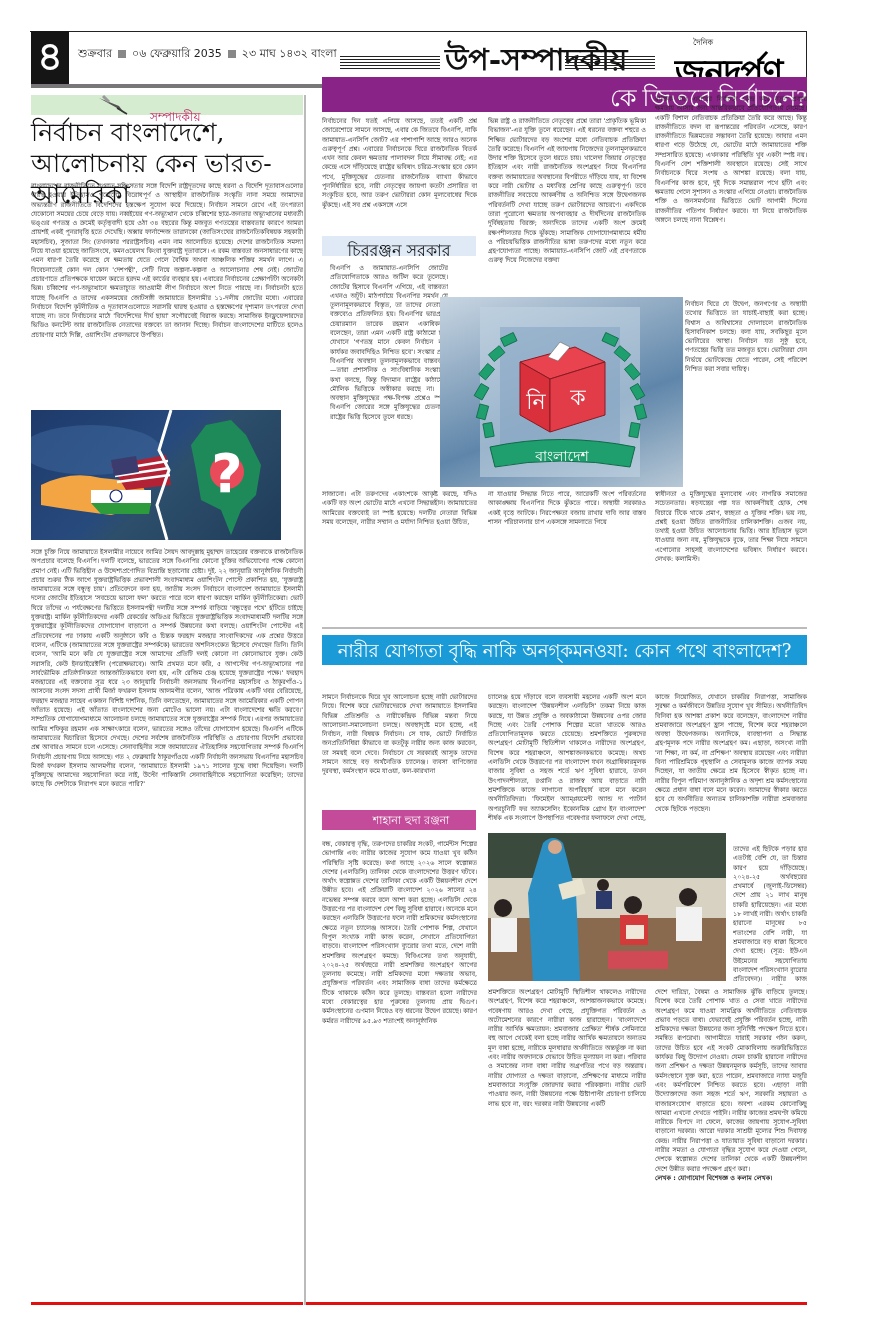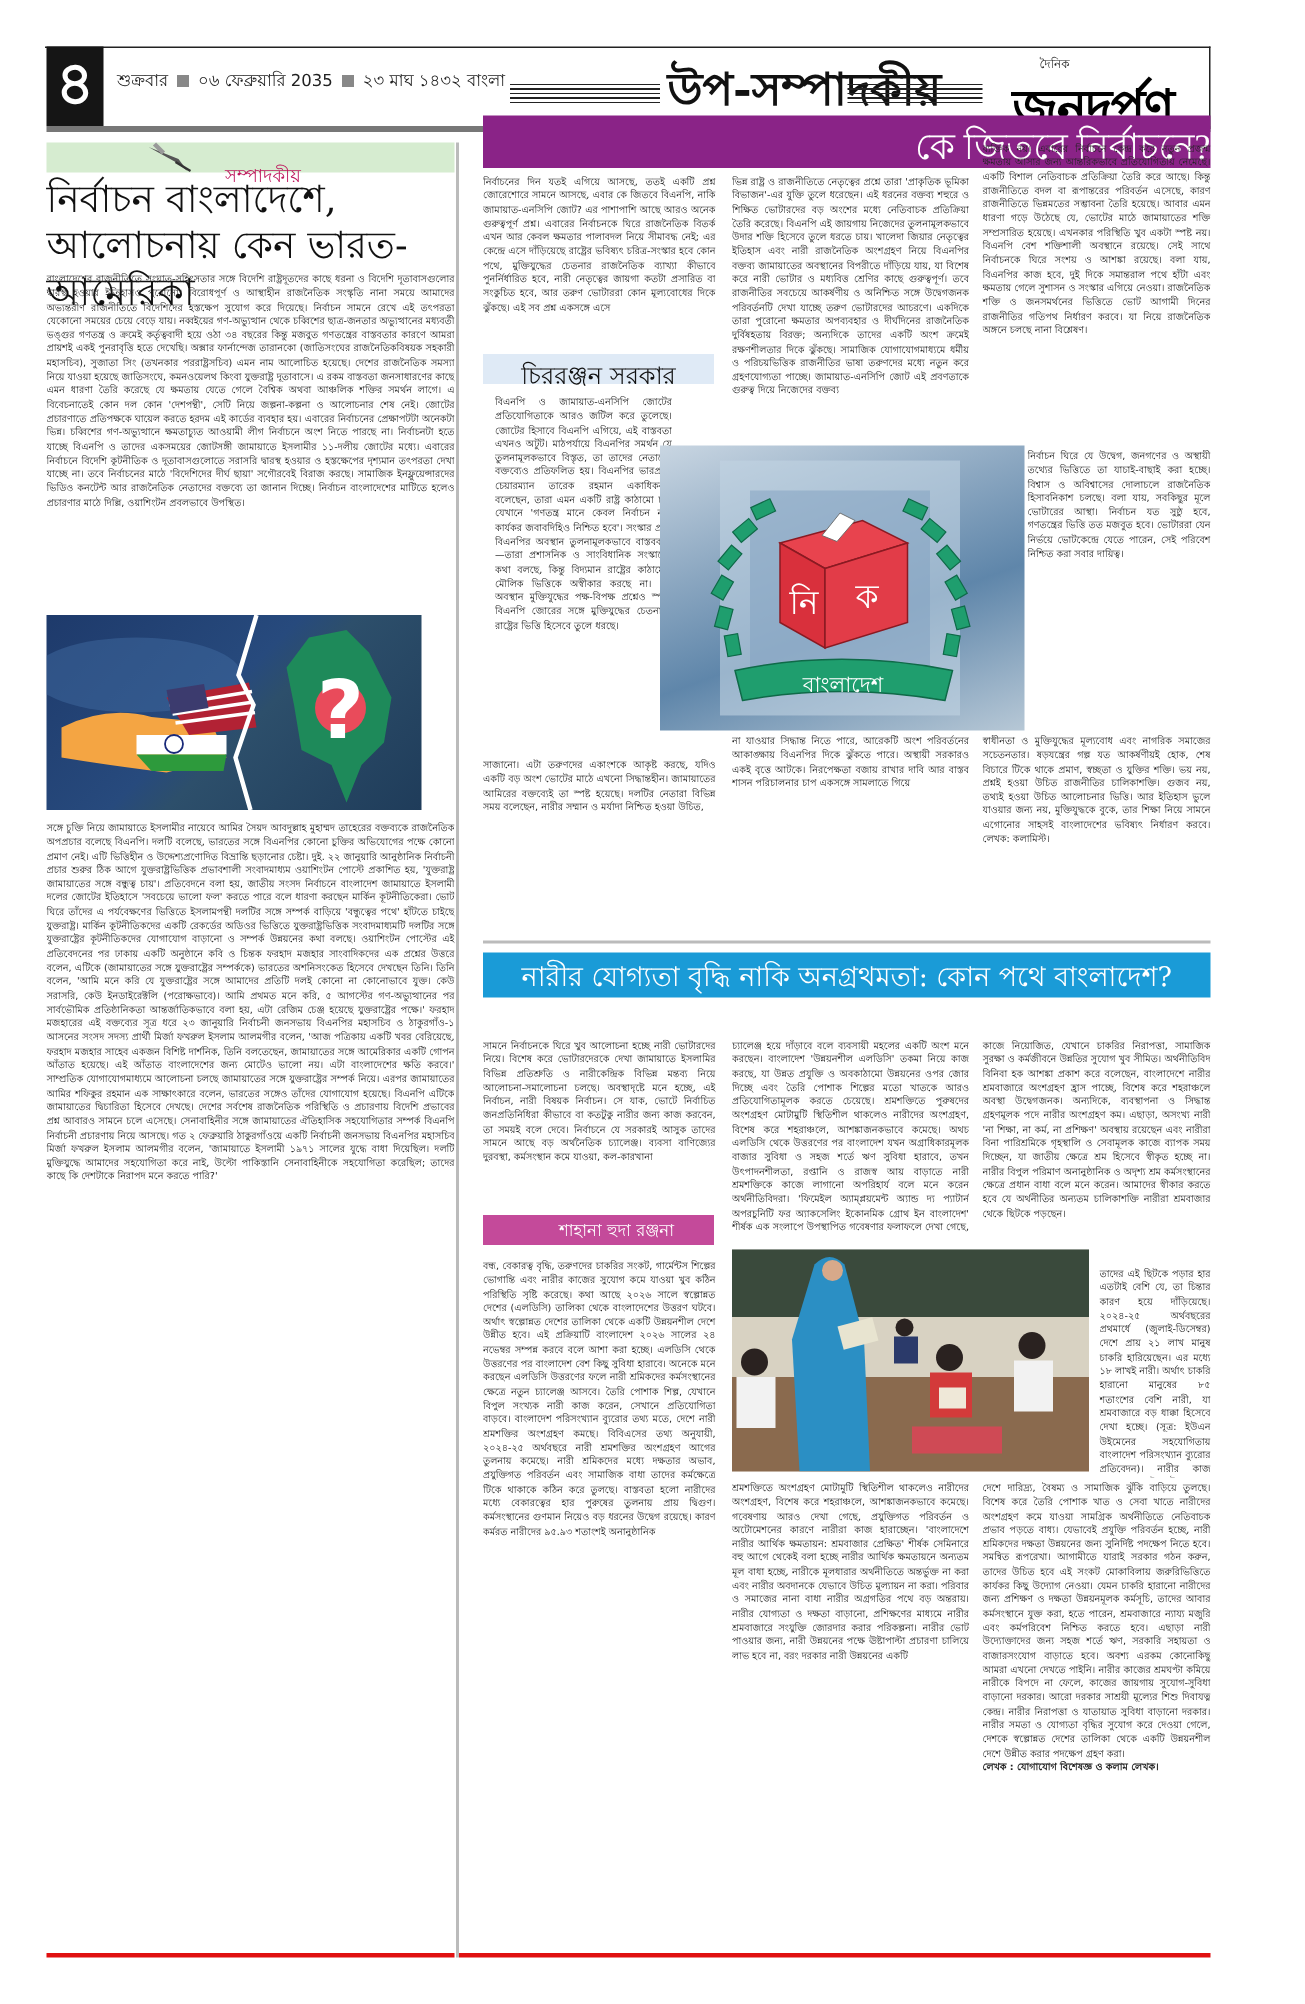--- a/index.html
+++ b/index.html
@@ -35,21 +35,21 @@
   #a1-banner { left:322px; top:77px; width:485px; height:35px; background:#8a2387; }
   #a1-title { left:322px; top:79px; width:485px; text-align:right; color:#fff; font-size:24px; font-family:Liberation Serif, serif; }
   #a1-col1 { left:322px; top:117px; width:155px; height:115px; }
   #a1-author-bar { left:322px; top:236px; width:154px; height:20px; background:#dfeaf6; }
   #a1-author { left:322px; top:238px; width:154px; text-align:center; font-size:16px; color:#111; }
   #a1-col1b { left:330px; top:264px; width:118px; height:245px; }
   #a1-col2 { left:488px; top:117px; width:158px; height:180px; }
   #a1-image { left:440px; top:297px; width:243px; height:190px; background:linear-gradient(160deg,#c9d6e2 0%,#8aa6c0 35%,#5f86aa 60%,#b7c8d6 100%); overflow:hidden; }
   #a1-col3 { left:655px; top:95px; width:152px; height:205px; }
   #a1-col3b { left:685px; top:300px; width:122px; height:190px; }
-  #a1-bottom1 { left:322px; top:490px; width:155px; height:130px;margin-top:16px; }
+  #a1-bottom1 { left:322px; top:490px; width:155px; height:130px; }
   #a1-bottom2 { left:488px; top:490px; width:158px; height:130px; }
   #a1-bottom3 { left:655px; top:490px; width:152px; height:130px; }
   #a1-bottom-rule { left:322px; top:627px; width:485px; height:2px; background:#bbb; }
 
   
   #a2-banner { left:322px; top:635px; width:485px; height:30px; background:#1a9bd7; }
   #a2-title { left:322px; top:637px; width:485px; text-align:center; color:#fff; font-size:18px; font-family:"DejaVu Serif", serif; white-space:nowrap; }
   #a2-col1 { left:322px; top:693px; width:155px; height:95px; }
   #a2-author-bar { left:322px; top:810px; width:154px; height:20px; background:#c44a9a; }
   #a2-author { left:322px; top:812px; width:154px; text-align:center; font-size:11px; color:#fff;margin-left:12px; }
@@ -143,21 +143,21 @@
   </svg>
 </div>
 <div class="abs body-text" id="a1-col3">ব্যক্তিক নয়। এবারের নির্বাচনে কেন্দ্র করে নতুন প্রজন্ম ক্ষমতায় আসার জন্য আন্তরিকভাবে প্রতিযোগিতায় নেমেছে। একটি বিশাল নেতিবাচক প্রতিক্রিয়া তৈরি করে আছে। কিন্তু রাজনীতিতে বদল বা রূপান্তরের পরিবর্তন এসেছে, কারণ রাজনীতিতে ভিন্নমতের সম্ভাবনা তৈরি হয়েছে। আবার এমন ধারণা গড়ে উঠেছে যে, ভোটের মাঠে জামায়াতের শক্তি সম্প্রসারিত হয়েছে। এখনকার পরিস্থিতি খুব একটা স্পষ্ট নয়। বিএনপি বেশ শক্তিশালী অবস্থানে রয়েছে। সেই সাথে নির্বাচনকে ঘিরে সংশয় ও আশঙ্কা রয়েছে। বলা যায়, বিএনপির কাজ হবে, দুই দিকে সমান্তরাল পথে হাঁটা এবং ক্ষমতায় গেলে সুশাসন ও সংস্কার এগিয়ে নেওয়া। রাজনৈতিক শক্তি ও জনসমর্থনের ভিত্তিতে ভোট আগামী দিনের রাজনীতির গতিপথ নির্ধারণ করবে। যা নিয়ে রাজনৈতিক অঙ্গনে চলছে নানা বিশ্লেষণ।</div>
 <div class="abs body-text" id="a1-col3b">নির্বাচন ঘিরে যে উদ্বেগ, জনগণের ও অস্থায়ী তথ্যের ভিত্তিতে তা যাচাই-বাছাই করা হচ্ছে। বিশ্বাস ও অবিশ্বাসের দোলাচলে রাজনৈতিক হিসাবনিকাশ চলছে। বলা যায়, সবকিছুর মূলে ভোটারের আস্থা। নির্বাচন যত সুষ্ঠু হবে, গণতন্ত্রের ভিত্তি তত মজবুত হবে। ভোটাররা যেন নির্ভয়ে ভোটকেন্দ্রে যেতে পারেন, সেই পরিবেশ নিশ্চিত করা সবার দায়িত্ব।</div>
 <div class="abs body-text" id="a1-bottom1">সাজানো। এটা তরুণদের একাংশকে আকৃষ্ট করছে, যদিও একটি বড় অংশ ভোটের মাঠে এখনো সিদ্ধান্তহীন। জামায়াতের আমিরের বক্তব্যেই তা স্পষ্ট হয়েছে। দলটির নেতারা বিভিন্ন সময় বলেছেন, নারীর সম্মান ও মর্যাদা নিশ্চিত হওয়া উচিত,</div>
 <div class="abs body-text" id="a1-bottom2">না যাওয়ার সিদ্ধান্ত নিতে পারে, আরেকটি অংশ পরিবর্তনের আকাঙ্ক্ষায় বিএনপির দিকে ঝুঁকতে পারে। অস্থায়ী সরকারও একই বৃত্তে আটকে। নিরপেক্ষতা বজায় রাখার দাবি আর বাস্তব শাসন পরিচালনার চাপ একসঙ্গে সামলাতে গিয়ে</div>
 <div class="abs body-text" id="a1-bottom3">স্বাধীনতা ও মুক্তিযুদ্ধের মূল্যবোধ এবং নাগরিক সমাজের সচেতনতার। ষড়যন্ত্রের গল্প যত আকর্ষণীয়ই হোক, শেষ বিচারে টিকে থাকে প্রমাণ, স্বচ্ছতা ও যুক্তির শক্তি। ভয় নয়, প্রশ্নই হওয়া উচিত রাজনীতির চালিকাশক্তি। গুজব নয়, তথ্যই হওয়া উচিত আলোচনার ভিত্তি। আর ইতিহাস ভুলে যাওয়ার জন্য নয়, মুক্তিযুদ্ধকে বুকে, তার শিক্ষা নিয়ে সামনে এগোনোর সাহসই বাংলাদেশের ভবিষ্যৎ নির্ধারণ করবে। লেখক: কলামিস্ট।</div>
 <div class="abs" id="a1-bottom-rule"></div>
 
 <div class="abs" id="a2-banner"></div>
-<div class="abs" id="a2-title">নারীর যোগ্যতা বৃদ্ধি নাকি অনগ্রথমতা: কোন পথে বাংলাদেশ?</div>
+<div class="abs" id="a2-title">নারীর যোগ্যতা বৃদ্ধি নাকি অনগ্কমনওযা: কোন পথে বাংলাদেশ?</div>
 <div class="abs body-text" id="a2-col1">সামনে নির্বাচনকে ঘিরে খুব আলোচনা হচ্ছে নারী ভোটারদের নিয়ে। বিশেষ করে ভোটারদেরকে দেখা জামায়াতে ইসলামির বিভিন্ন প্রতিশ্রুতি ও নারীকেন্দ্রিক বিভিন্ন মন্তব্য নিয়ে আলোচনা-সমালোচনা চলছে। অবস্থাদৃষ্টে মনে হচ্ছে, এই নির্বাচন, নারী বিষয়ক নির্বাচন। সে যাক, ভোটে নির্বাচিত জনপ্রতিনিধিরা কীভাবে বা কতটুকু নারীর জন্য কাজ করবেন, তা সময়ই বলে দেবে। নির্বাচনে যে সরকারই আসুক তাদের সামনে আছে বড় অর্থনৈতিক চ্যালেঞ্জ। ব্যবসা বাণিজ্যের দুরবস্থা, কর্মসংস্থান কমে যাওয়া, কল-কারখানা</div>
 <div class="abs" id="a2-author-bar"></div>
 <div class="abs" id="a2-author">শাহানা হুদা রঞ্জনা</div>
 <div class="abs body-text" id="a2-col1b">বন্ধ, বেকারত্ব বৃদ্ধি, তরুণদের চাকরির সংকট, গার্মেন্টস শিল্পের ভোগান্তি এবং নারীর কাজের সুযোগ কমে যাওয়া খুব কঠিন পরিস্থিতি সৃষ্টি করেছে। কথা আছে ২০২৬ সালে স্বল্পোন্নত দেশের (এলডিসি) তালিকা থেকে বাংলাদেশের উত্তরণ ঘটবে। অর্থাৎ স্বল্পোন্নত দেশের তালিকা থেকে একটি উন্নয়নশীল দেশে উন্নীত হবে। এই প্রক্রিয়াটি বাংলাদেশ ২০২৬ সালের ২৪ নভেম্বর সম্পন্ন করবে বলে আশা করা হচ্ছে। এলডিসি থেকে উত্তরণের পর বাংলাদেশ বেশ কিছু সুবিধা হারাবে। অনেকে মনে করছেন এলডিসি উত্তরণের ফলে নারী শ্রমিকদের কর্মসংস্থানের ক্ষেত্রে নতুন চ্যালেঞ্জ আসবে। তৈরি পোশাক শিল্প, যেখানে বিপুল সংখ্যক নারী কাজ করেন, সেখানে প্রতিযোগিতা বাড়বে। বাংলাদেশ পরিসংখ্যান ব্যুরোর তথ্য মতে, দেশে নারী শ্রমশক্তির অংশগ্রহণ কমছে। বিবিএসের তথ্য অনুযায়ী, ২০২৪-২৫ অর্থবছরে নারী শ্রমশক্তির অংশগ্রহণ আগের তুলনায় কমেছে। নারী শ্রমিকদের মধ্যে দক্ষতার অভাব, প্রযুক্তিগত পরিবর্তন এবং সামাজিক বাধা তাদের কর্মক্ষেত্রে টিকে থাকাকে কঠিন করে তুলছে। বাস্তবতা হলো নারীদের মধ্যে বেকারত্বের হার পুরুষের তুলনায় প্রায় দ্বিগুণ। কর্মসংস্থানের গুণমান নিয়েও বড় ধরনের উদ্বেগ রয়েছে। কারণ কর্মরত নারীদের ৯৫.৯৩ শতাংশই অনানুষ্ঠানিক</div>
 <div class="abs body-text" id="a2-col2">চ্যালেঞ্জ হয়ে দাঁড়াবে বলে ব্যবসায়ী মহলের একটি অংশ মনে করছেন। বাংলাদেশ 'উন্নয়নশীল এলডিসি' তকমা নিয়ে কাজ করছে, যা উন্নত প্রযুক্তি ও অবকাঠামো উন্নয়নের ওপর জোর দিচ্ছে এবং তৈরি পোশাক শিল্পের মতো খাতকে আরও প্রতিযোগিতামূলক করতে চেয়েছে। শ্রমশক্তিতে পুরুষদের অংশগ্রহণ মোটামুটি স্থিতিশীল থাকলেও নারীদের অংশগ্রহণ, বিশেষ করে শহরাঞ্চলে, আশঙ্কাজনকভাবে কমেছে। অথচ এলডিসি থেকে উত্তরণের পর বাংলাদেশ যখন অগ্রাধিকারমূলক বাজার সুবিধা ও সহজ শর্তে ঋণ সুবিধা হারাবে, তখন উৎপাদনশীলতা, রপ্তানি ও রাজস্ব আয় বাড়াতে নারী শ্রমশক্তিকে কাজে লাগানো অপরিহার্য বলে মনে করেন অর্থনীতিবিদরা। 'ফিমেইল অ্যাম্প্লয়মেন্ট অ্যান্ড দ্য প্যাটার্ন অপরচুনিটি ফর অ্যাকসেলিং ইকোনমিক গ্রোথ ইন বাংলাদেশ' শীর্ষক এক সংলাপে উপস্থাপিত গবেষণার ফলাফলে দেখা গেছে, পুরুষের</div>
 <div class="abs body-text" id="a2-col3">কাজে নিয়োজিত, যেখানে চাকরির নিরাপত্তা, সামাজিক সুরক্ষা ও কর্মজীবনে উন্নতির সুযোগ খুব সীমিত। অর্থনীতিবিদ বিনিবা হক আশঙ্কা প্রকাশ করে বলেছেন, বাংলাদেশে নারীর শ্রমবাজারে অংশগ্রহণ হ্রাস পাচ্ছে, বিশেষ করে শহরাঞ্চলে অবস্থা উদ্বেগজনক। অন্যদিকে, ব্যবস্থাপনা ও সিদ্ধান্ত গ্রহণমূলক পদে নারীর অংশগ্রহণ কম। এছাড়া, অসংখ্য নারী 'না শিক্ষা, না কর্ম, না প্রশিক্ষণ' অবস্থায় রয়েছেন এবং নারীরা বিনা পারিশ্রমিকে গৃহস্থালি ও সেবামূলক কাজে ব্যাপক সময় দিচ্ছেন, যা জাতীয় ক্ষেত্রে শ্রম হিসেবে স্বীকৃত হচ্ছে না। নারীর বিপুল পরিমাণ অনানুষ্ঠানিক ও অদৃশ্য শ্রম কর্মসংস্থানের ক্ষেত্রে প্রধান বাধা বলে মনে করেন। আমাদের স্বীকার করতে হবে যে অর্থনীতির অন্যতম চালিকাশক্তি নারীরা শ্রমবাজার থেকে ছিটকে পড়ছেন।</div>
 <div class="abs" id="a2-image">
   <svg width="238" height="148" viewBox="0 0 238 148">
     <rect x="0" y="0" width="238" height="45" fill="#3a4a3c"></rect>
     <rect x="0" y="45" width="238" height="40" fill="#d8d2c2"></rect>

